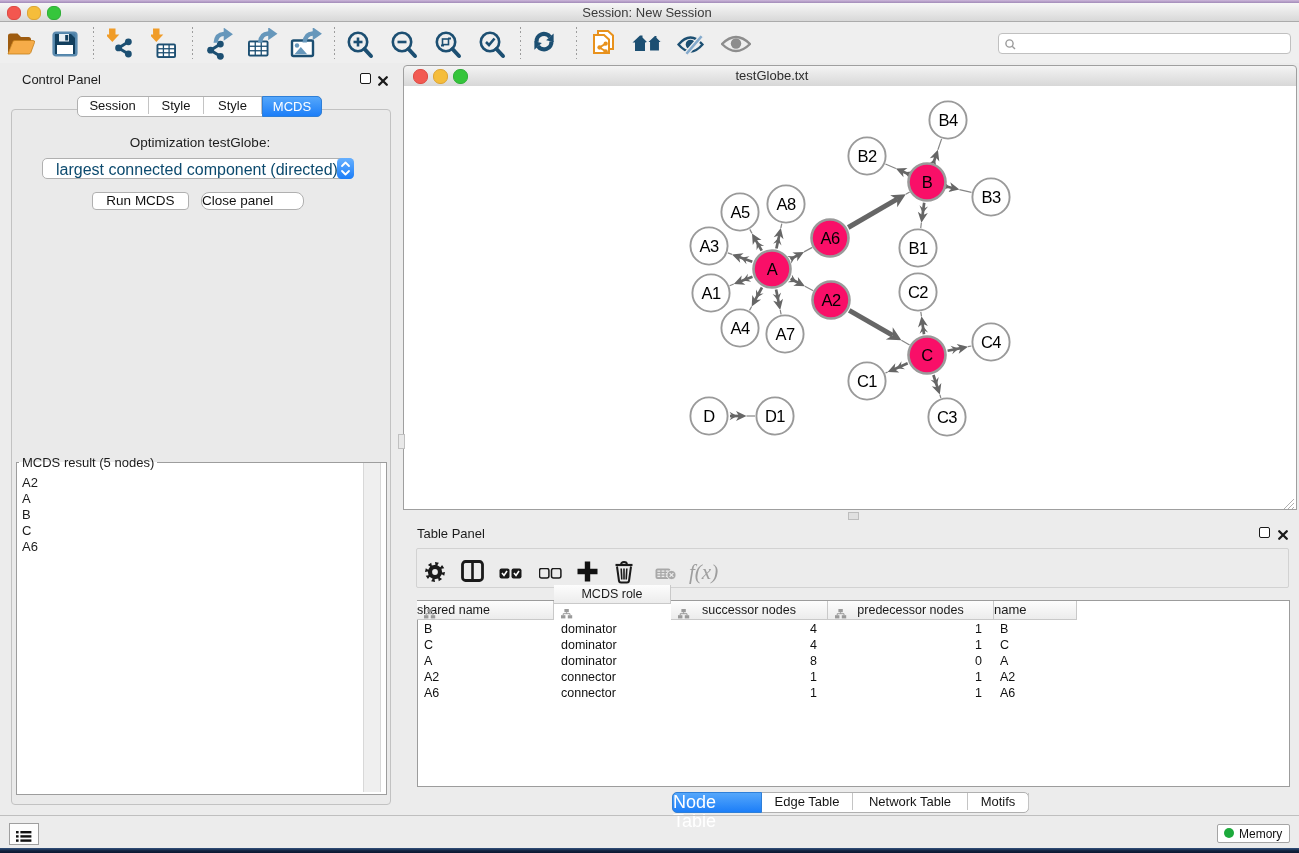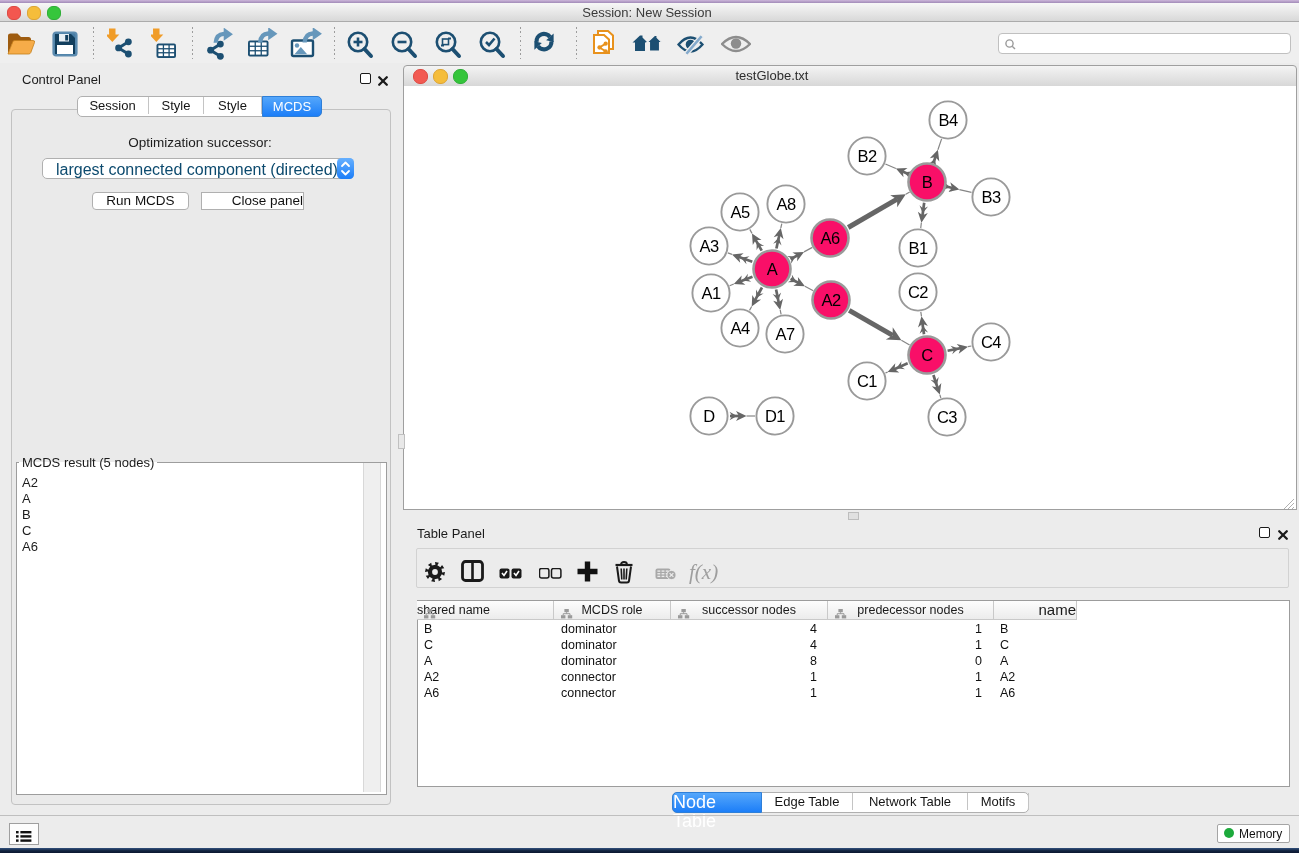--- a/index.html
+++ b/index.html
@@ -153,28 +153,28 @@
 <div class="abs" style="left:360px;top:73px;width:9px;height:9px;border:1.6px solid #1a1a1a;border-radius:2px;background:#fff"></div>
 <div style="position:absolute;left:377px;top:73px;width:12px;height:12px"><svg width="12" height="12" viewBox="0 0 12 12" style="">
       <path d="M2.2 2.2 L9.8 9.8 M9.8 2.2 L2.2 9.8" stroke="#1a1a1a" stroke-width="2.3" stroke-linecap="round" fill="none"></path>
     </svg></div>
 <div class="abs" style="left:11px;top:109px;width:378px;height:694px;background:#eaeaea;border:1px solid #c2c2c2;border-radius:4px"></div>
 <div class="abs" style="left:77px;top:96px;width:243px;height:19px;background:#fff;border:1px solid #b0b0b0;border-radius:5px"></div>
 <div class="abs" style="left:77px;top:97px;width:71px;height:17px;border-right:1px solid #c4c4c4;font-size:13px;color:#151515;text-align:center;line-height:17px">Session</div>
 <div class="abs" style="left:149px;top:97px;width:54px;height:17px;border-right:1px solid #c4c4c4;font-size:13px;color:#151515;text-align:center;line-height:17px">Style</div>
 <div class="abs" style="left:204px;top:97px;width:57px;height:17px;border-right:1px solid #c4c4c4;font-size:13px;color:#151515;text-align:center;line-height:17px">Style</div>
 <div class="abs" style="left:262px;top:96px;width:58px;height:19px;background:linear-gradient(#55a7fb,#1c7ef8);border:1px solid #2e7fd8;border-radius:0 5px 5px 0;font-size:13px;color:#fff;text-align:center;line-height:19px">MCDS</div>
-<div class="abs lt" style="left:11px;top:135px;width:378px;text-align:center;font-size:13.5px">Optimization successor:</div>
+<div class="abs lt" style="left:11px;top:135px;width:378px;text-align:center;font-size:13.5px">Optimization testGlobe:</div>
 <div class="abs" style="left:42px;top:158px;width:310px;height:19px;background:#fff;border:1px solid #b0b0b0;border-radius:5px"></div>
 <div class="abs" style="left:56px;top:161px;font-size:16px;color:#0c4a6e">largest connected component (directed)</div>
 <div class="abs" style="left:337px;top:158px;width:17px;height:21px;background:linear-gradient(#66b0ff,#1c7ef8);border-radius:4.5px"><svg width="17" height="21" viewBox="0 0 17 21" style="">
       <path d="M5 8 L8.5 4.5 L12 8 M5 13 L8.5 16.5 L12 13" fill="none" stroke="#fff" stroke-width="1.8" stroke-linejoin="round" stroke-linecap="round"></path>
     </svg></div>
 <div class="abs" style="left:92px;top:192px;width:95px;height:16px;background:#fff;border:1px solid #b0b0b0;border-radius:4px;font-size:13.5px;color:#111;text-align:center;line-height:16px">Run MCDS</div>
-<div class="abs" style="left:201px;top:192px;width:101px;height:16px;background:#fff;border:1px solid #b0b0b0;border-radius:0;font-size:13.5px;color:#111;text-align:right;line-height:16px">Close panel</div>
+<div class="abs" style="left:201px;top:192px;width:101px;height:16px;background:#fff;border:1px solid #b0b0b0;border-radius:8px;font-size:13.5px;color:#111;text-align:left;line-height:16px">Close panel</div>
 <div class="abs" style="left:16px;top:462px;width:369px;height:331px;border:1px solid #9d9d9d;background:#fff"></div>
 <div class="abs" style="left:363px;top:463px;width:16px;height:329px;background:#efefef;border:1px solid #d8d8d8;border-top:0;border-bottom:0"></div>
 <div class="abs lt" style="left:19px;top:455px;padding:0 3px;background:linear-gradient(#eaeaea 50%,#ffffff 50%)">MCDS result (5 nodes)</div>
 <div class="abs lt" style="left:22px;top:475px">A2</div>
 <div class="abs lt" style="left:22px;top:491px">A</div>
 <div class="abs lt" style="left:22px;top:507px">B</div>
 <div class="abs lt" style="left:22px;top:523px">C</div>
 <div class="abs lt" style="left:22px;top:539px">A6</div>
 <div class="abs" style="left:403px;top:65px;width:892px;height:21px;background:linear-gradient(#f4f4f4,#d6d6d6);border:1px solid #9f9f9f;border-radius:4px 4px 0 0"></div>
 <div class="abs" style="left:412.5px;top:69px;width:13px;height:13px;border-radius:7px;background:#f25a52;border:0.5px solid #dd4a43"></div>
@@ -367,21 +367,21 @@
 <div class="abs" style="left:417px;top:600px;width:871px;height:185px;background:#fff;border:1px solid #9c9c9c"></div>
 <div class="abs" style="left:417px;top:601px;width:136px;height:18px;background:linear-gradient(#fdfdfd,#ececec);border-right:1px solid #c9c9c9;border-bottom:1px solid #c9c9c9;font-size:12.5px;color:#1a1a1a;text-align:left;line-height:18px">shared name</div>
 <div style="position:absolute;left:424px;top:605px;width:12px;height:10px"><svg width="12" height="10" viewBox="0 0 12 10" style="">
       <g transform="translate(0,0)" fill="#9a9a9a" stroke="#9a9a9a">
         <rect x="3.4" y="0" width="4.4" height="3.2" stroke="none"></rect>
         <rect x="0" y="6.2" width="4.4" height="3.2" stroke="none"></rect>
         <rect x="6.8" y="6.2" width="4.4" height="3.2" stroke="none"></rect>
         <path d="M5.6 3.2 L5.6 4.7 M2.2 6.2 L2.2 4.7 L9 4.7 L9 6.2" fill="none" stroke-width="1"></path>
       </g>
     </svg></div>
-<div class="abs" style="left:554px;top:601px;width:116px;height:18px;background:linear-gradient(#fdfdfd,#ececec);border-right:1px solid #c9c9c9;border-bottom:1px solid #c9c9c9;font-size:12.5px;color:#1a1a1a;text-align:center;line-height:18px">MCDS role</div>
+<div class="abs" style="left:554px;top:585px;width:116px;height:18px;background:linear-gradient(#fdfdfd,#ececec);border-right:1px solid #c9c9c9;border-bottom:1px solid #c9c9c9;font-size:12.5px;color:#1a1a1a;text-align:center;line-height:18px">MCDS role</div>
 <div style="position:absolute;left:561px;top:605px;width:12px;height:10px"><svg width="12" height="10" viewBox="0 0 12 10" style="">
       <g transform="translate(0,0)" fill="#9a9a9a" stroke="#9a9a9a">
         <rect x="3.4" y="0" width="4.4" height="3.2" stroke="none"></rect>
         <rect x="0" y="6.2" width="4.4" height="3.2" stroke="none"></rect>
         <rect x="6.8" y="6.2" width="4.4" height="3.2" stroke="none"></rect>
         <path d="M5.6 3.2 L5.6 4.7 M2.2 6.2 L2.2 4.7 L9 4.7 L9 6.2" fill="none" stroke-width="1"></path>
       </g>
     </svg></div>
 <div class="abs" style="left:671px;top:601px;width:156px;height:18px;background:linear-gradient(#fdfdfd,#ececec);border-right:1px solid #c9c9c9;border-bottom:1px solid #c9c9c9;font-size:12.5px;color:#1a1a1a;text-align:center;line-height:18px">successor nodes</div>
 <div style="position:absolute;left:678px;top:605px;width:12px;height:10px"><svg width="12" height="10" viewBox="0 0 12 10" style="">
@@ -394,21 +394,21 @@
     </svg></div>
 <div class="abs" style="left:828px;top:601px;width:165px;height:18px;background:linear-gradient(#fdfdfd,#ececec);border-right:1px solid #c9c9c9;border-bottom:1px solid #c9c9c9;font-size:12.5px;color:#1a1a1a;text-align:center;line-height:18px">predecessor nodes</div>
 <div style="position:absolute;left:835px;top:605px;width:12px;height:10px"><svg width="12" height="10" viewBox="0 0 12 10" style="">
       <g transform="translate(0,0)" fill="#9a9a9a" stroke="#9a9a9a">
         <rect x="3.4" y="0" width="4.4" height="3.2" stroke="none"></rect>
         <rect x="0" y="6.2" width="4.4" height="3.2" stroke="none"></rect>
         <rect x="6.8" y="6.2" width="4.4" height="3.2" stroke="none"></rect>
         <path d="M5.6 3.2 L5.6 4.7 M2.2 6.2 L2.2 4.7 L9 4.7 L9 6.2" fill="none" stroke-width="1"></path>
       </g>
     </svg></div>
-<div class="abs" style="left:994px;top:601px;width:82px;height:18px;background:linear-gradient(#fdfdfd,#ececec);border-right:1px solid #c9c9c9;border-bottom:1px solid #c9c9c9;font-size:15px;color:#1a1a1a;text-align:right;line-height:18px">name</div>
+<div class="abs" style="left:994px;top:601px;width:82px;height:18px;background:linear-gradient(#fdfdfd,#ececec);border-right:1px solid #c9c9c9;border-bottom:1px solid #c9c9c9;font-size:13px;color:#1a1a1a;text-align:left;line-height:18px">name</div>
 <div class="abs" style="left:424px;top:622px;font-size:12.5px;color:#111">B</div>
 <div class="abs" style="left:561px;top:622px;font-size:12.5px;color:#111">dominator</div>
 <div class="abs" style="left:700px;top:622px;width:117px;text-align:right;font-size:12.5px;color:#111">4</div>
 <div class="abs" style="left:860px;top:622px;width:122px;text-align:right;font-size:12.5px;color:#111">1</div>
 <div class="abs" style="left:1000px;top:622px;font-size:12.5px;color:#111">B</div>
 <div class="abs" style="left:424px;top:638px;font-size:12.5px;color:#111">C</div>
 <div class="abs" style="left:561px;top:638px;font-size:12.5px;color:#111">dominator</div>
 <div class="abs" style="left:700px;top:638px;width:117px;text-align:right;font-size:12.5px;color:#111">4</div>
 <div class="abs" style="left:860px;top:638px;width:122px;text-align:right;font-size:12.5px;color:#111">1</div>
 <div class="abs" style="left:1000px;top:638px;font-size:12.5px;color:#111">C</div>

